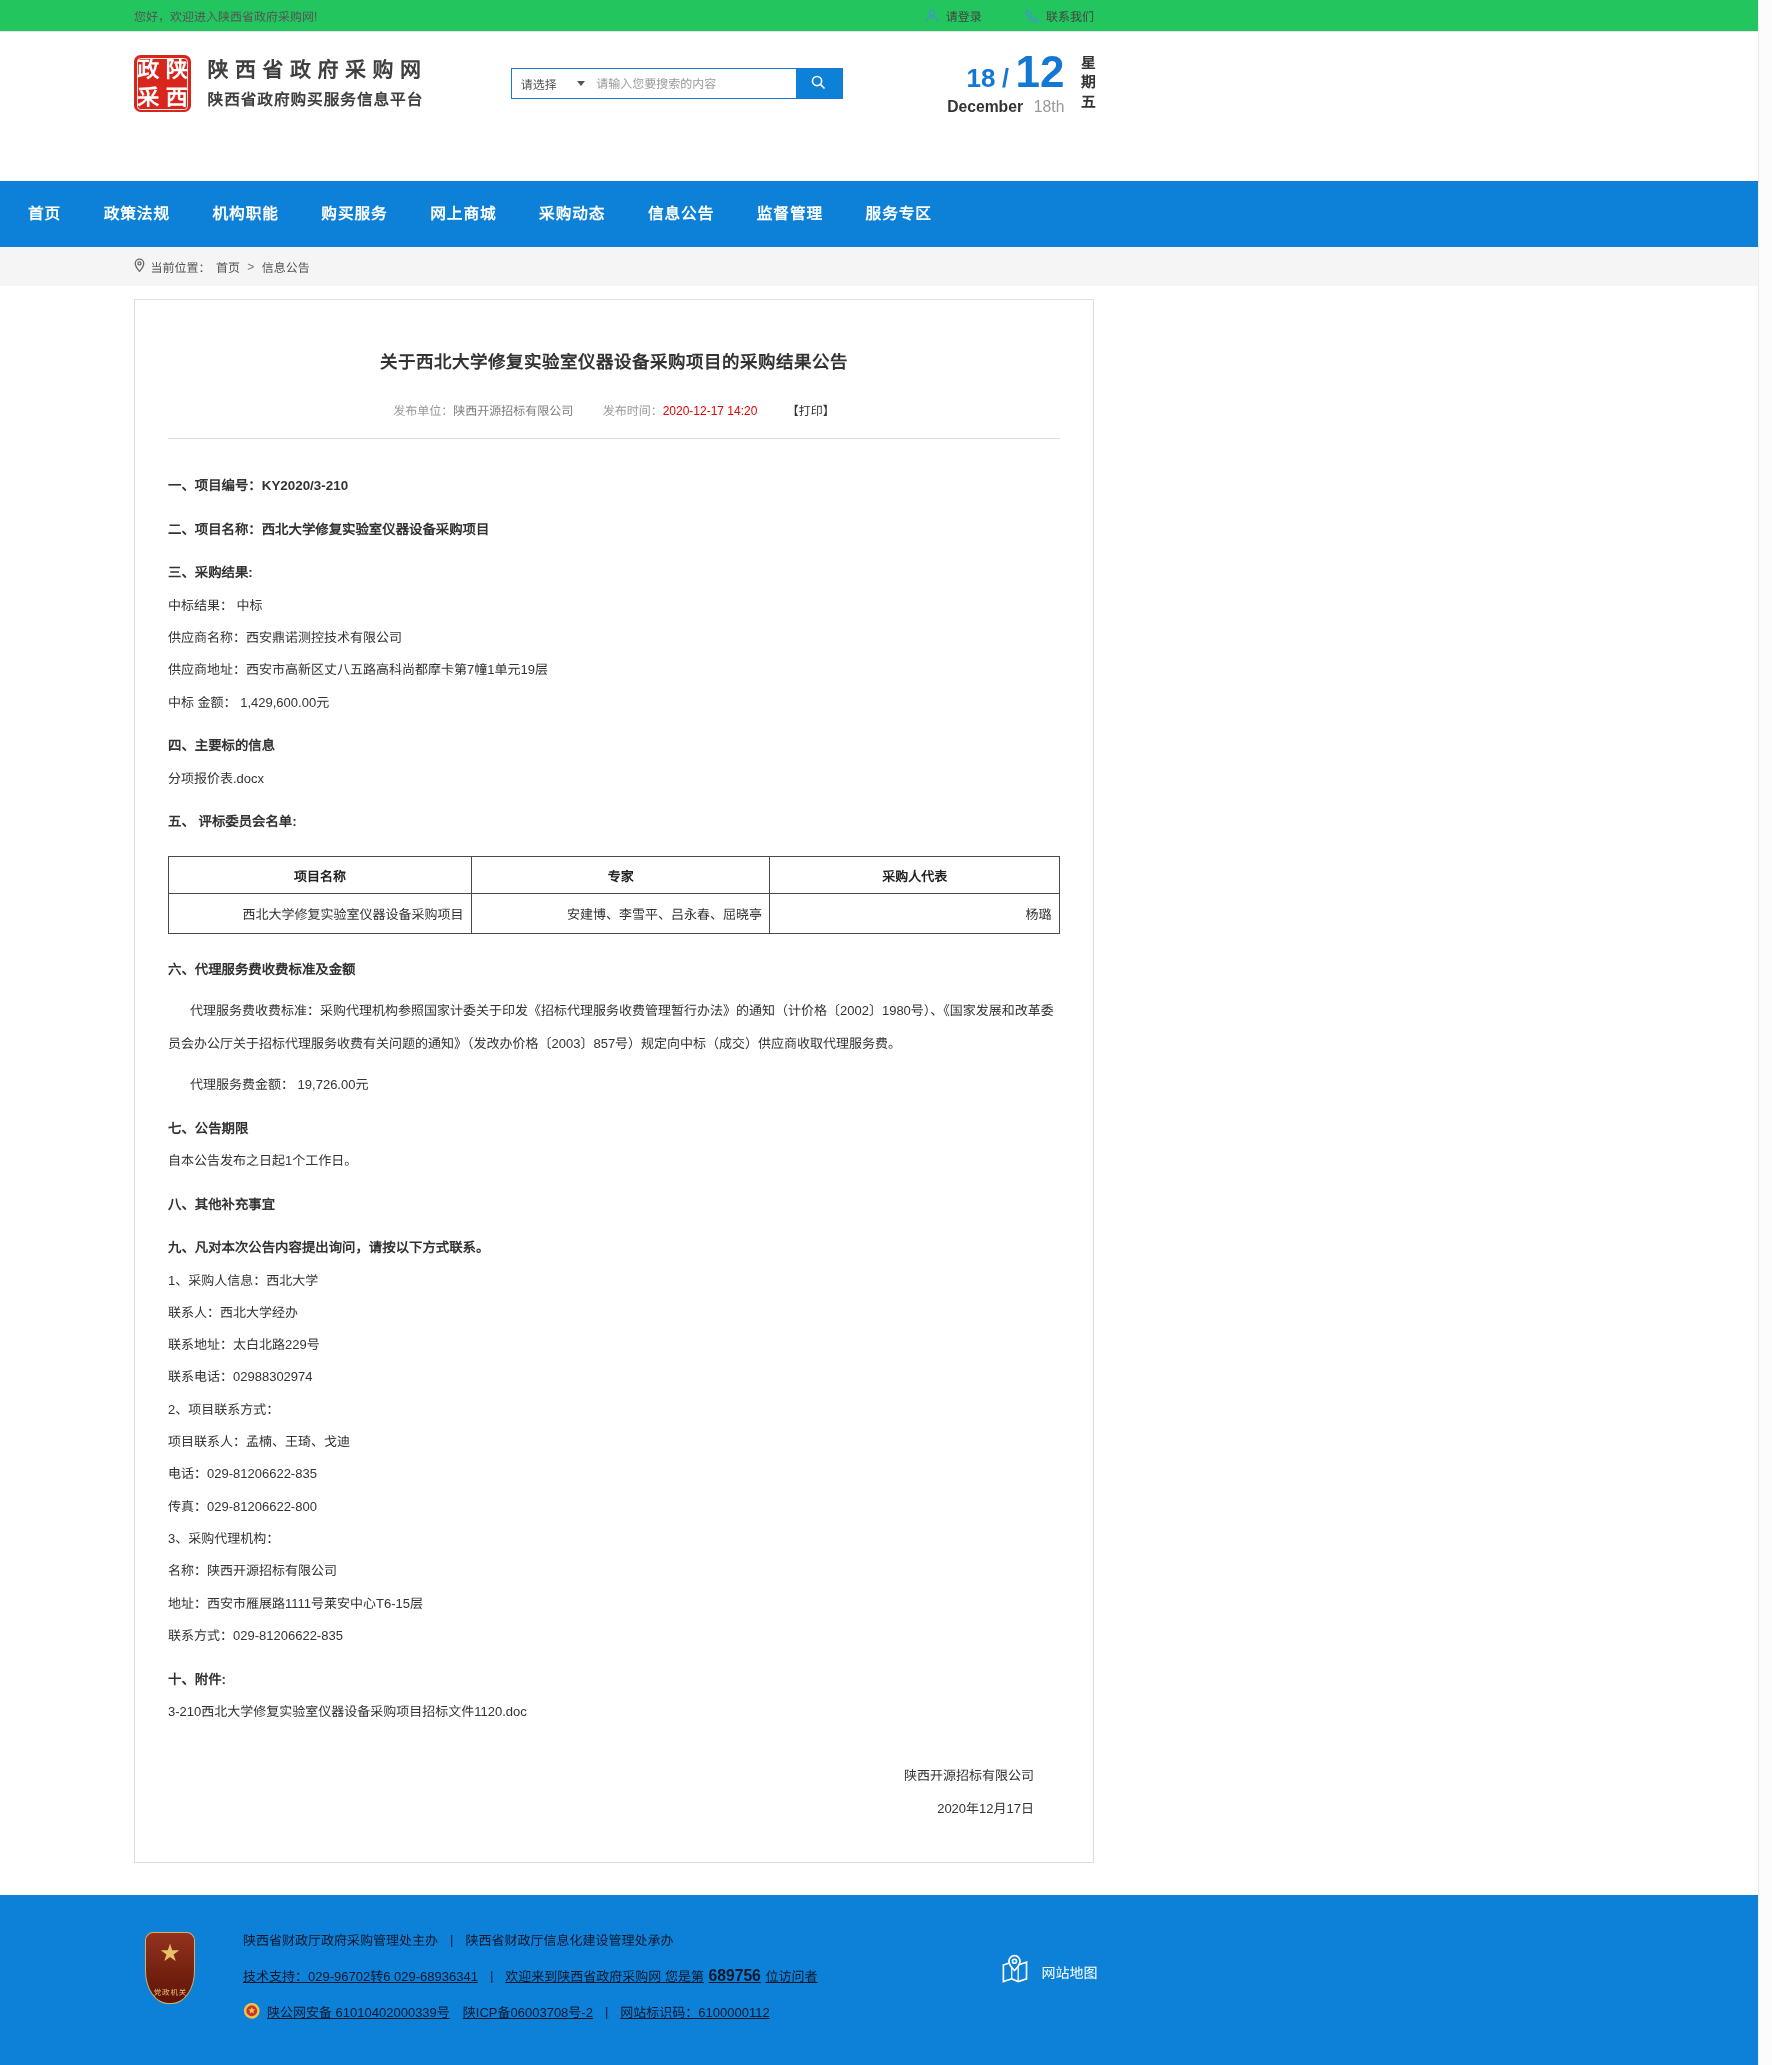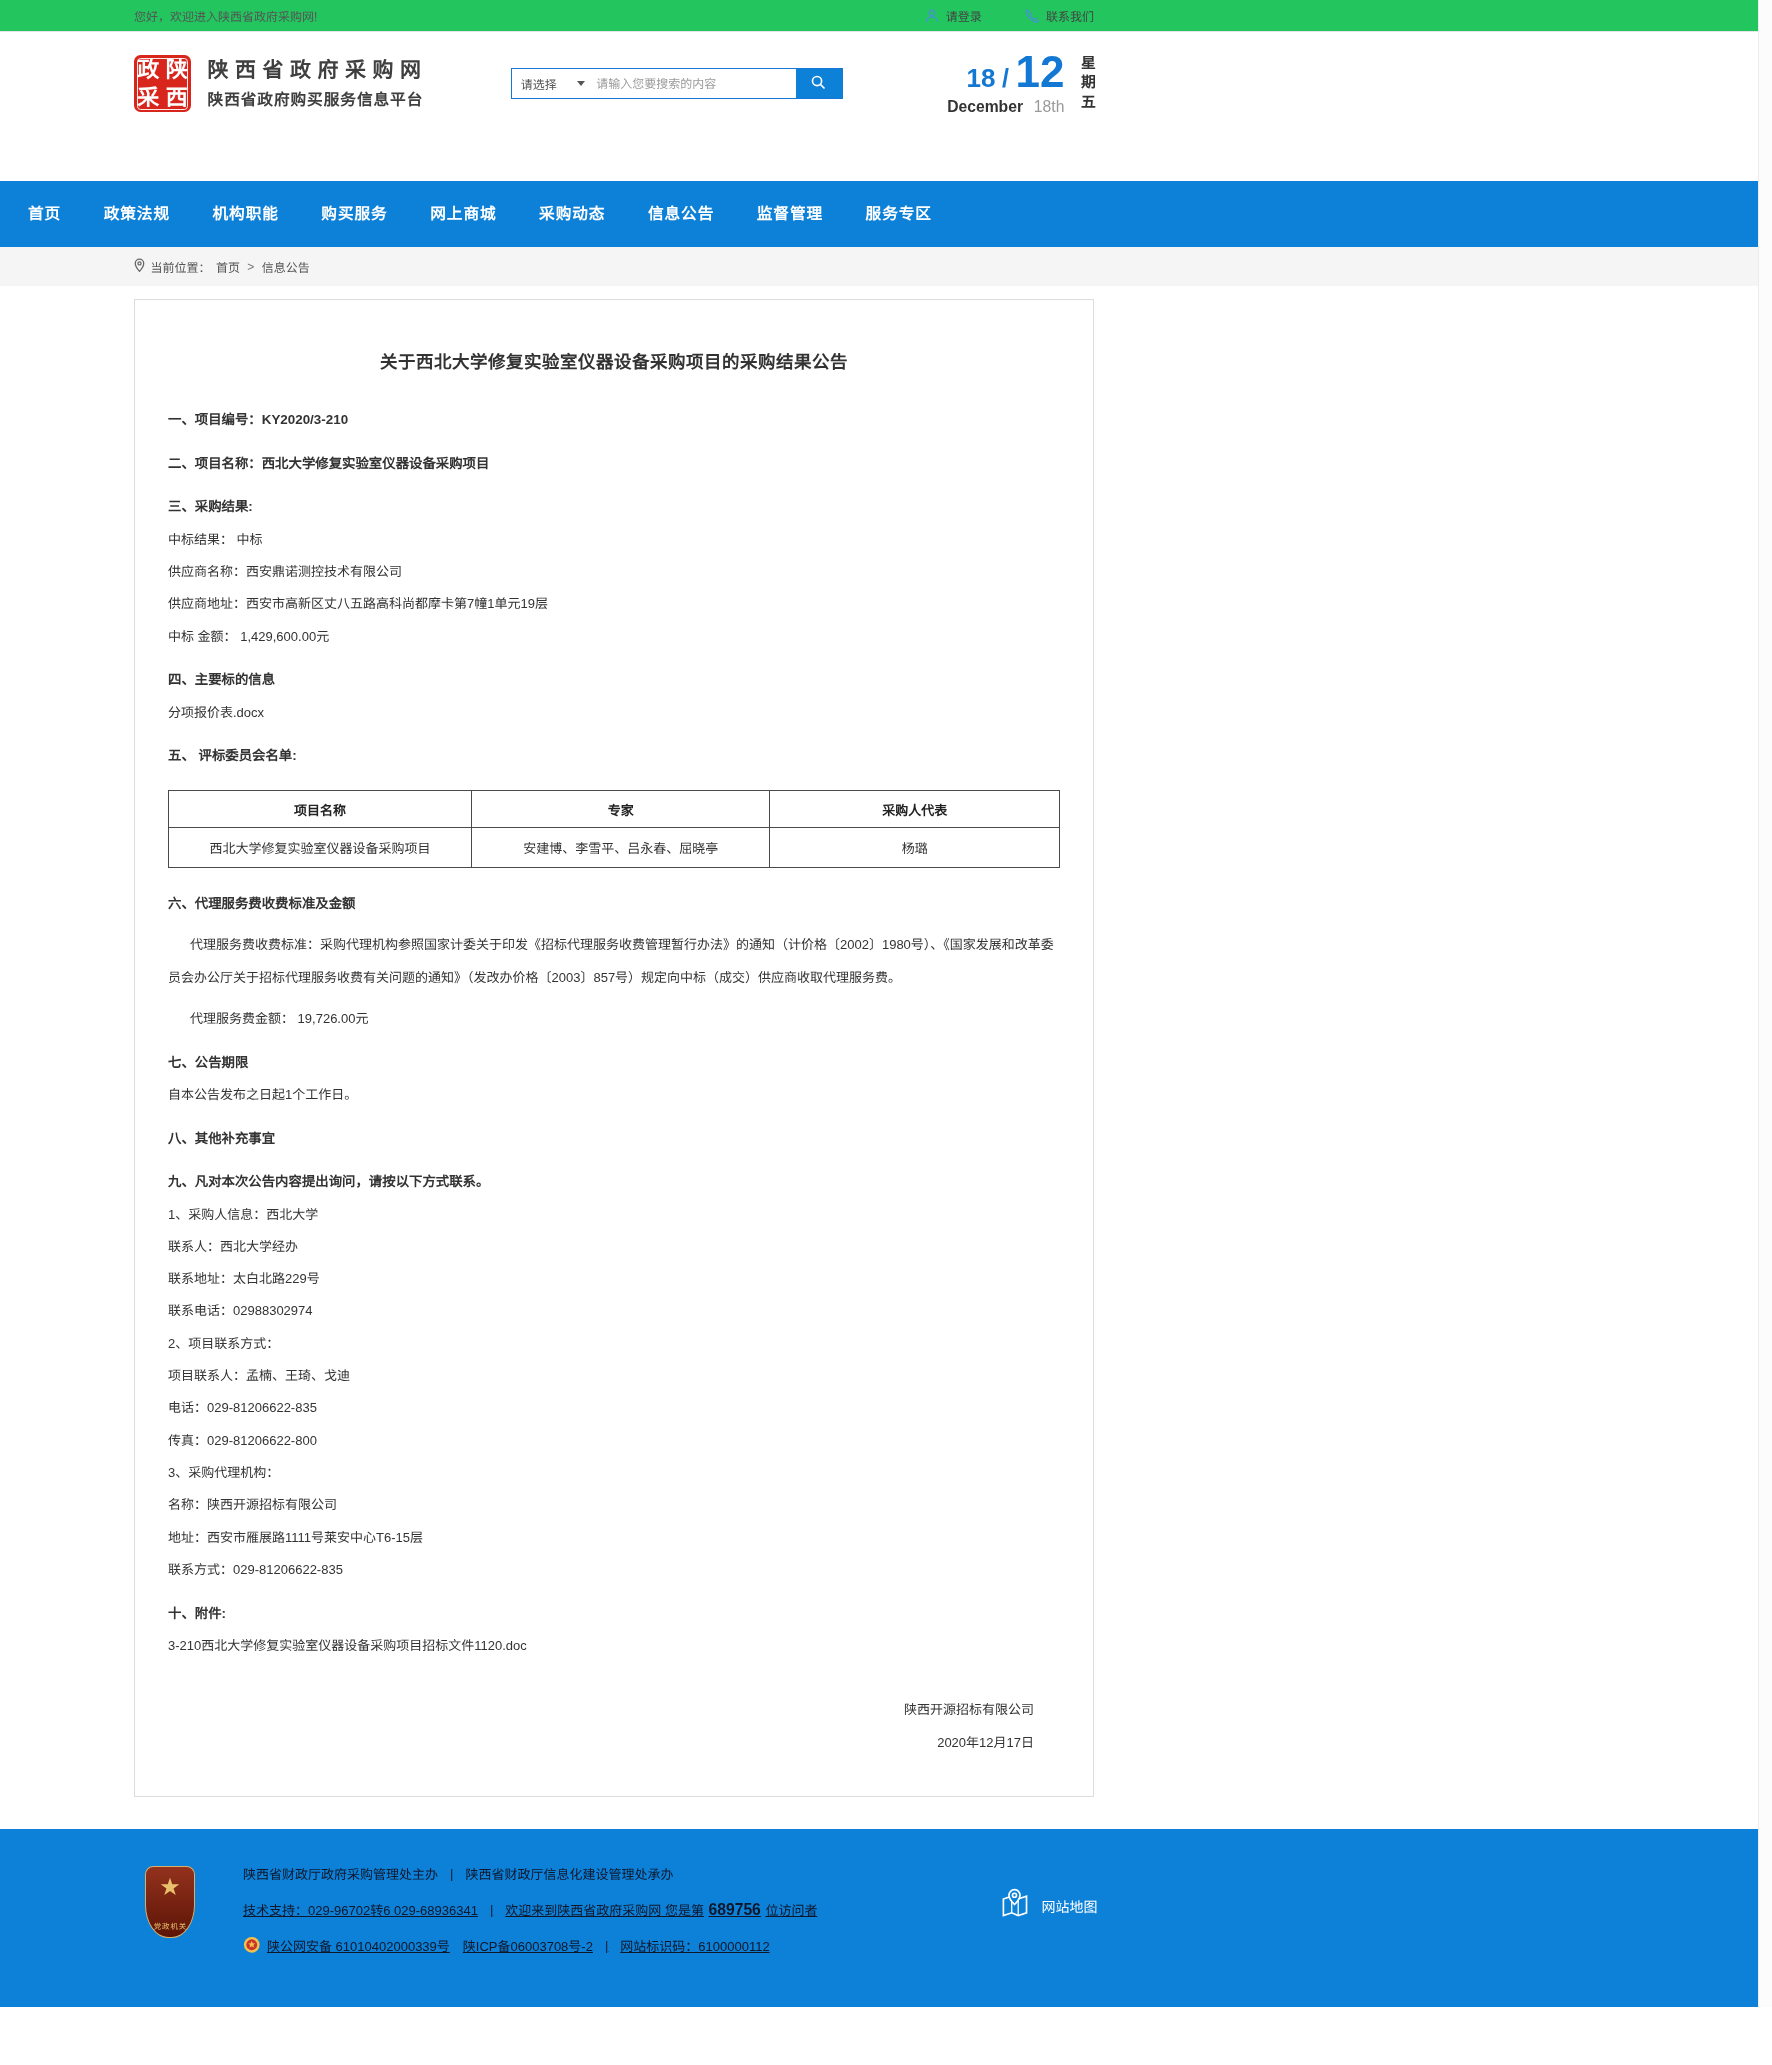--- a/index.html
+++ b/index.html
@@ -79,21 +79,21 @@
 
   .art-body { margin-top: 39px; font-size: 13px; color: #333; }
   .art-body .para { margin: 16.6px 0; line-height: 15.7px; font-weight: normal; }
   .art-body .heading { margin: 28px 0 16.6px; line-height: 15.7px; font-weight: bold; font-size: 13.4px; }
   .art-body .indent { text-indent: 22px; }
   .art-body .loose { line-height: 33px; margin: 9.2px 0 8.3px; }
   .art-body .attachment { cursor: pointer; }
 
   .committee-table { width: 100%; border-collapse: collapse; margin: 26px 0 11px; }
   .committee-table th { border: 0.9px solid #4a4a4a; height: 37px; font-size: 13px; font-weight: bold; text-align: center; color: #222; }
-  .committee-table td { border: 0.9px solid #4a4a4a; height: 40px; font-size: 13px; text-align: center; padding: 0 7.4px; color: #333; }
+  .committee-table td { border: 0.9px solid #4a4a4a; height: 40px; font-size: 13px; text-align: right; padding: 0 7.4px; color: #333; }
 
   .signature { text-align: right; margin-top: 48px; padding-right: 26px; font-size: 13px; color: #333; }
   .signature div { margin-top: 17.5px; line-height: 15.7px; }
 
   
   .footer { background: #0d80d8; height: 178px; padding-top: 35px; margin-top: 0; }
   .footer .container { display: flex; align-items: flex-start; padding-left: 11px; width: 971px; }
   .gov-shield {
     width: 50px; height: 72px; flex: none; margin-top: 1.8px;
     background: linear-gradient(#93321d, #5d1407);
@@ -221,20 +221,29 @@
     <span class="crumb-link">首页</span>
     <span class="crumb-sep">&gt;</span>
     <span class="crumb-link">信息公告</span>
   </div>
 </div>
 
 <div class="main">
   <div class="card">
     <h1 class="art-title">关于西北大学修复实验室仪器设备采购项目的采购结果公告</h1>
 
+    <div class="art-meta">
+      <span class="chunk">
+        <span>发布单位：</span><span class="meta-val">陕西开源招标有限公司</span>
+      </span>
+      <span class="chunk">
+        <span>发布时间：</span><span class="meta-time">2020-12-17 14:20</span>
+      </span>
+      <span class="chunk meta-print">【打印】</span>
+    </div>
 
     <div class="art-body">
       <div>
 
           <p class="line heading">一、项目编号：KY2020/3-210</p>
 
           <p class="line heading">二、项目名称：西北大学修复实验室仪器设备采购项目</p>
 
           <p class="line heading">三、采购结果:</p>
 

